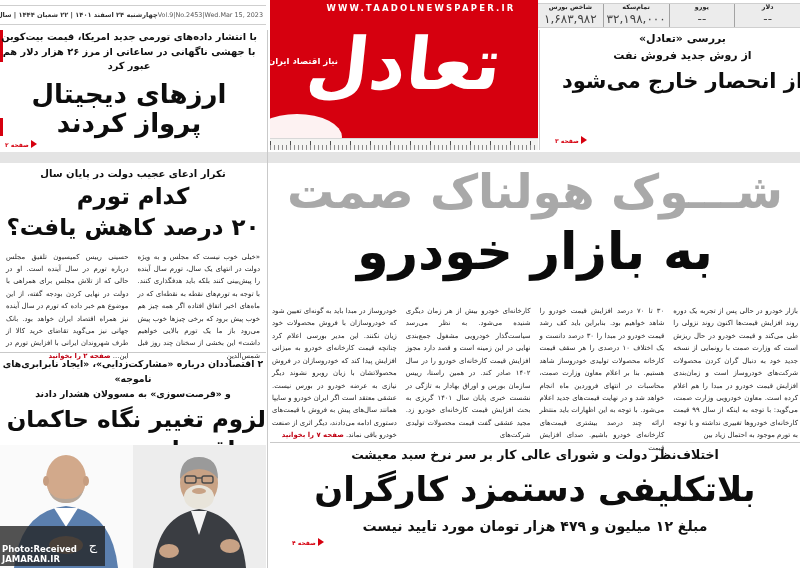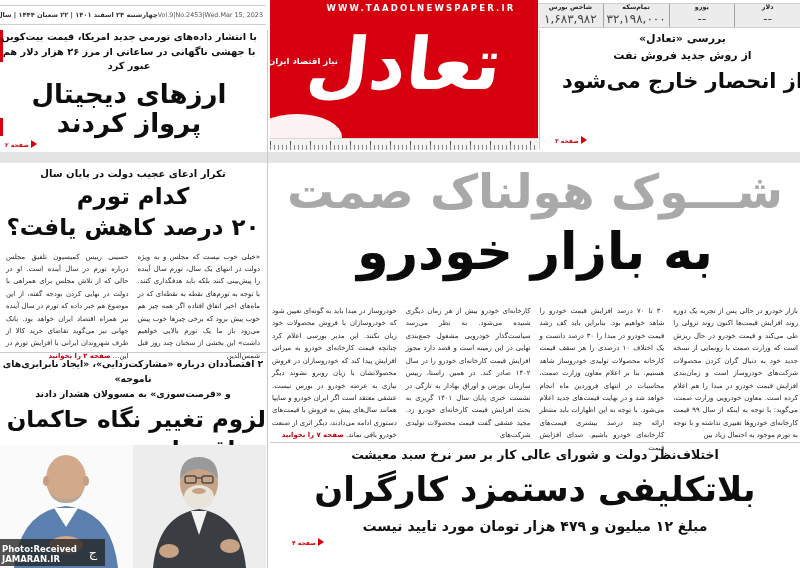--- a/index.html
+++ b/index.html
@@ -55,21 +55,21 @@
   .story-inflation .headline{font-size:23px;margin-top:5px;}
   .cols2{display:flex;gap:9px;margin:10px 6px 0 6px;}
   .cols2 .col{flex:1;}
   .story-economists{left:0;top:357px;width:266px;height:211px;}
   .story-economists .kicker{font-size:9.3px;line-height:1.6;}
   .story-economists .headline{font-size:23px;margin-top:5px;text-align:right;}
   .photos{position:absolute;left:0;bottom:0;width:266px;height:123px;display:flex;}
   .photo{position:relative;flex:1;overflow:hidden;}
   .credit{position:absolute;left:0;bottom:2px;display:flex;align-items:center;background:rgba(35,35,35,.78);}
   .credit .logo-box{width:24px;height:26px;display:flex;align-items:center;justify-content:center;color:#fff;font-size:13px;}
-  .credit .lines{padding:5px 4px 1px 2px;}
+  .credit .lines{padding:18px 4px 1px 2px;}
   .credit .l{color:#fff;font-size:8.5px;font-weight:bold;line-height:1.25;direction:ltr;text-align:left;}
   .auto-headline{left:270px;top:163px;width:530px;}
   .auto-h1{font-size:47px;font-weight:bold;text-align:center;color:#a9a9a9;line-height:1.25;}
   .auto-h2{font-size:51px;font-weight:bold;text-align:center;color:#0b0b0b;line-height:1.1;margin-top:2px;}
   .auto-cols{left:272px;top:305px;width:526px;display:flex;gap:9px;}
   .auto-cols .col{flex:1;}
   .story-wage{left:270px;top:447px;width:530px;}
   .story-wage .kicker{font-size:12.5px;}
   .story-wage .headline{font-size:34px;margin-top:8px;}
   .story-wage .deck{font-size:14px;font-weight:bold;text-align:center;margin-top:10px;color:#111;}

